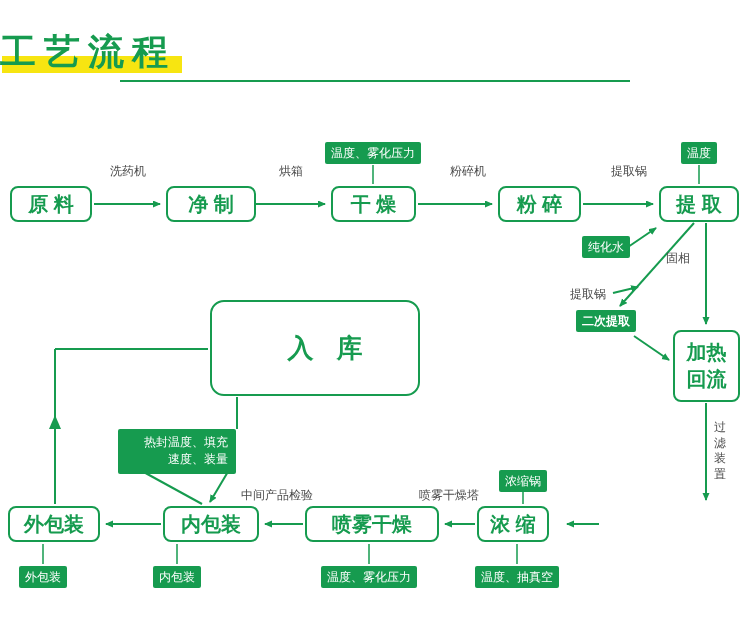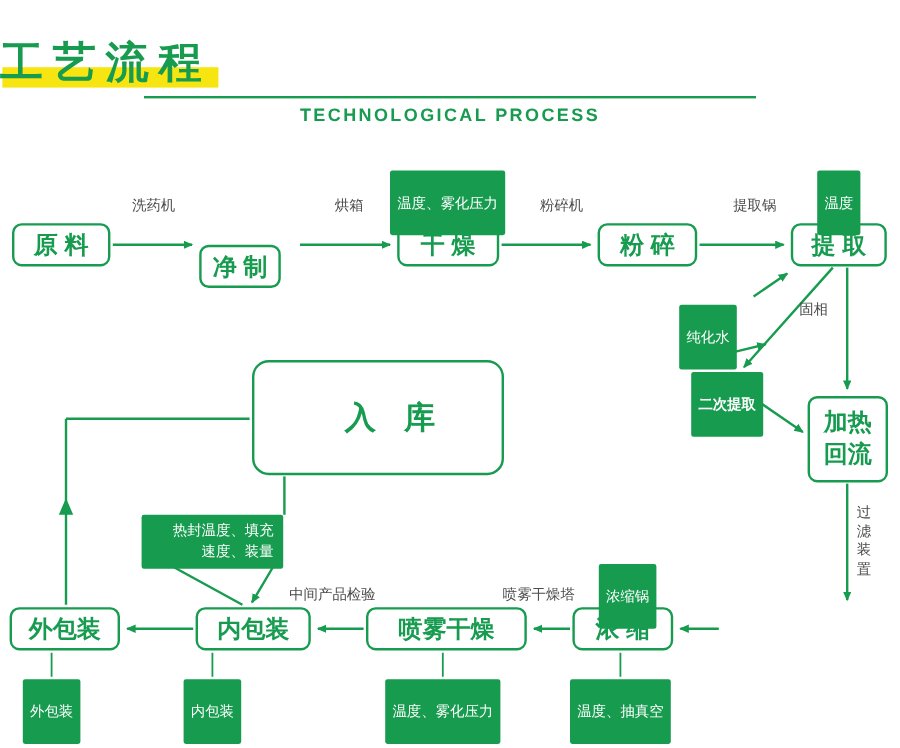--- a/index.html
+++ b/index.html
@@ -11,42 +11,41 @@
   .title-wrap { position:relative; display:inline-block; }
   .title { position:relative; z-index:1; font-size:36px; font-weight:bold; color:var(--g); letter-spacing:8px; line-height:1.2; }
   .title-hl { position:absolute; z-index:0; left:2px; right:-6px; bottom:0px; height:17px; background:var(--yellow); }
   .divider { position:absolute; top:80px; left:120px; width:510px; height:2px; background:var(--g); }
   .subtitle { position:absolute; top:88px; left:0; width:750px; text-align:center; font-size:15px; font-weight:bold; color:var(--g); letter-spacing:2px; }
 
   .box { position:absolute; box-sizing:border-box; border:2px solid var(--g); border-radius:8px; background:#fff; color:var(--g); font-weight:bold; font-size:20px; display:flex; align-items:center; justify-content:center; white-space:nowrap; z-index:2; }
   .box.col { flex-direction:column; line-height:1.35; }
   .box.big { font-size:26px; letter-spacing:8px; border-radius:14px; }
 
-  .glabel { position:absolute; transform:translateX(-50%); background:var(--g); color:#fff; font-size:12px; line-height:1; padding:21px 6px; border-radius:2px; white-space:nowrap; z-index:3; }
+  .glabel { position:absolute; transform:translateX(-50%); background:var(--g); color:#fff; font-size:12px; line-height:1; padding:5px 6px; border-radius:2px; white-space:nowrap; z-index:3; }
   .gbox { position:absolute; background:var(--g); color:#fff; font-size:12px; line-height:1.45; padding:5px 8px; border-radius:2px; z-index:3;text-align:right; }
   .dlabel { position:absolute; transform:translateX(-50%); color:var(--dark); font-size:12px; white-space:nowrap; z-index:3; }
   .vtext { position:absolute; color:var(--dark); font-size:12px; width:14px; line-height:1.3; word-break:break-all; text-align:right; z-index:3; }
 
   svg.lines { position:absolute; left:0; top:0; width:750px; height:623px; z-index:1; pointer-events:none; }
   svg.lines line { stroke:var(--g); stroke-width:2; }
   svg.lines line.thin { stroke-width:1.5; }
 </style>
 </head>
 <body>
 
 <div id="stage">
 
   <div class="header">
     <span class="title-wrap">
       <span class="title-hl"></span>
       <span class="title">工艺流程</span>
     </span>
   </div>
   <div class="divider"></div>
-  <div class="subtitle">TECHNOLOGICAL  PROCESS</div>
 
   <svg class="lines">
     <defs>
       <marker id="arr" markerUnits="userSpaceOnUse" markerWidth="10" markerHeight="10" refX="7" refY="3.5" orient="auto">
         <path d="M0,0 L8,3.5 L0,7 Z" fill="#169b4f"></path>
       </marker>
     </defs>
 
     <g>
       <line x1="94" y1="204" x2="160" y2="204" marker-end="url(#arr)"></line>
@@ -88,50 +87,50 @@
       <line class="thin" x1="699" y1="165" x2="699" y2="184"></line>
       <line class="thin" x1="523" y1="491" x2="523" y2="504"></line>
       <line class="thin" x1="517" y1="564" x2="517" y2="544"></line>
       <line class="thin" x1="369" y1="564" x2="369" y2="544"></line>
       <line class="thin" x1="177" y1="564" x2="177" y2="544"></line>
       <line class="thin" x1="43" y1="564" x2="43" y2="544"></line>
     </g>
   </svg>
 
   <div class="box" style="left:10px;top:186px;width:82px;height:36px;">原 料</div>
-  <div class="box" style="left:166px;top:204px;width:68px;height:36px;">净 制</div>
+  <div class="box" style="left:166px;top:186px;width:90px;height:36px;">净 制</div>
   <div class="box" style="left:331px;top:186px;width:85px;height:36px;">干 燥</div>
   <div class="box" style="left:498px;top:186px;width:83px;height:36px;">粉 碎</div>
   <div class="box" style="left:659px;top:186px;width:80px;height:36px;">提 取</div>
 
   <div class="box col" style="left:673px;top:330px;width:67px;height:72px;">
     <span>加热</span>
     <span>回流</span>
   </div>
 
   <div class="box big" style="left:210px;top:300px;width:210px;height:96px;padding-left:28px;">入 库</div>
 
   <div class="box" style="left:8px;top:506px;width:92px;height:36px;">外包装</div>
   <div class="box" style="left:163px;top:506px;width:96px;height:36px;">内包装</div>
   <div class="box" style="left:305px;top:506px;width:134px;height:36px;">喷雾干燥</div>
-  <div class="box" style="left:477px;top:506px;width:84px;height:36px;">浓 缩</div>
+  <div class="box" style="left:477px;top:506px;width:72px;height:36px;">浓 缩</div>
 
   <div class="dlabel" style="left:128px;top:163px;">洗药机</div>
   <div class="dlabel" style="left:291px;top:163px;">烘箱</div>
   <div class="dlabel" style="left:468px;top:163px;">粉碎机</div>
   <div class="dlabel" style="left:629px;top:163px;">提取锅</div>
   <div class="dlabel" style="left:588px;top:286px;">提取锅</div>
   <div class="dlabel" style="left:678px;top:250px;">固相</div>
   <div class="dlabel" style="left:449px;top:487px;">喷雾干燥塔</div>
   <div class="dlabel" style="left:277px;top:487px;">中间产品检验</div>
   <div class="vtext" style="left:712px;top:420px;">过滤装置</div>
 
   <div class="glabel" style="left:373px;top:142px;">温度、雾化压力</div>
   <div class="glabel" style="left:699px;top:142px;">温度</div>
-  <div class="glabel" style="left:590px;top:236px;margin-top:18px;">纯化水</div>
+  <div class="glabel" style="left:606px;top:236px;">纯化水</div>
   <div class="glabel" style="left:606px;top:310px;font-weight:bold;">二次提取</div>
   <div class="glabel" style="left:523px;top:470px;">浓缩锅</div>
   <div class="glabel" style="left:517px;top:566px;">温度、抽真空</div>
   <div class="glabel" style="left:369px;top:566px;">温度、雾化压力</div>
   <div class="glabel" style="left:177px;top:566px;">内包装</div>
   <div class="glabel" style="left:43px;top:566px;">外包装</div>
 
   <div class="gbox" style="left:118px;top:429px;width:102px;">
     <div>热封温度、填充</div>
     <div>速度、装量</div>

